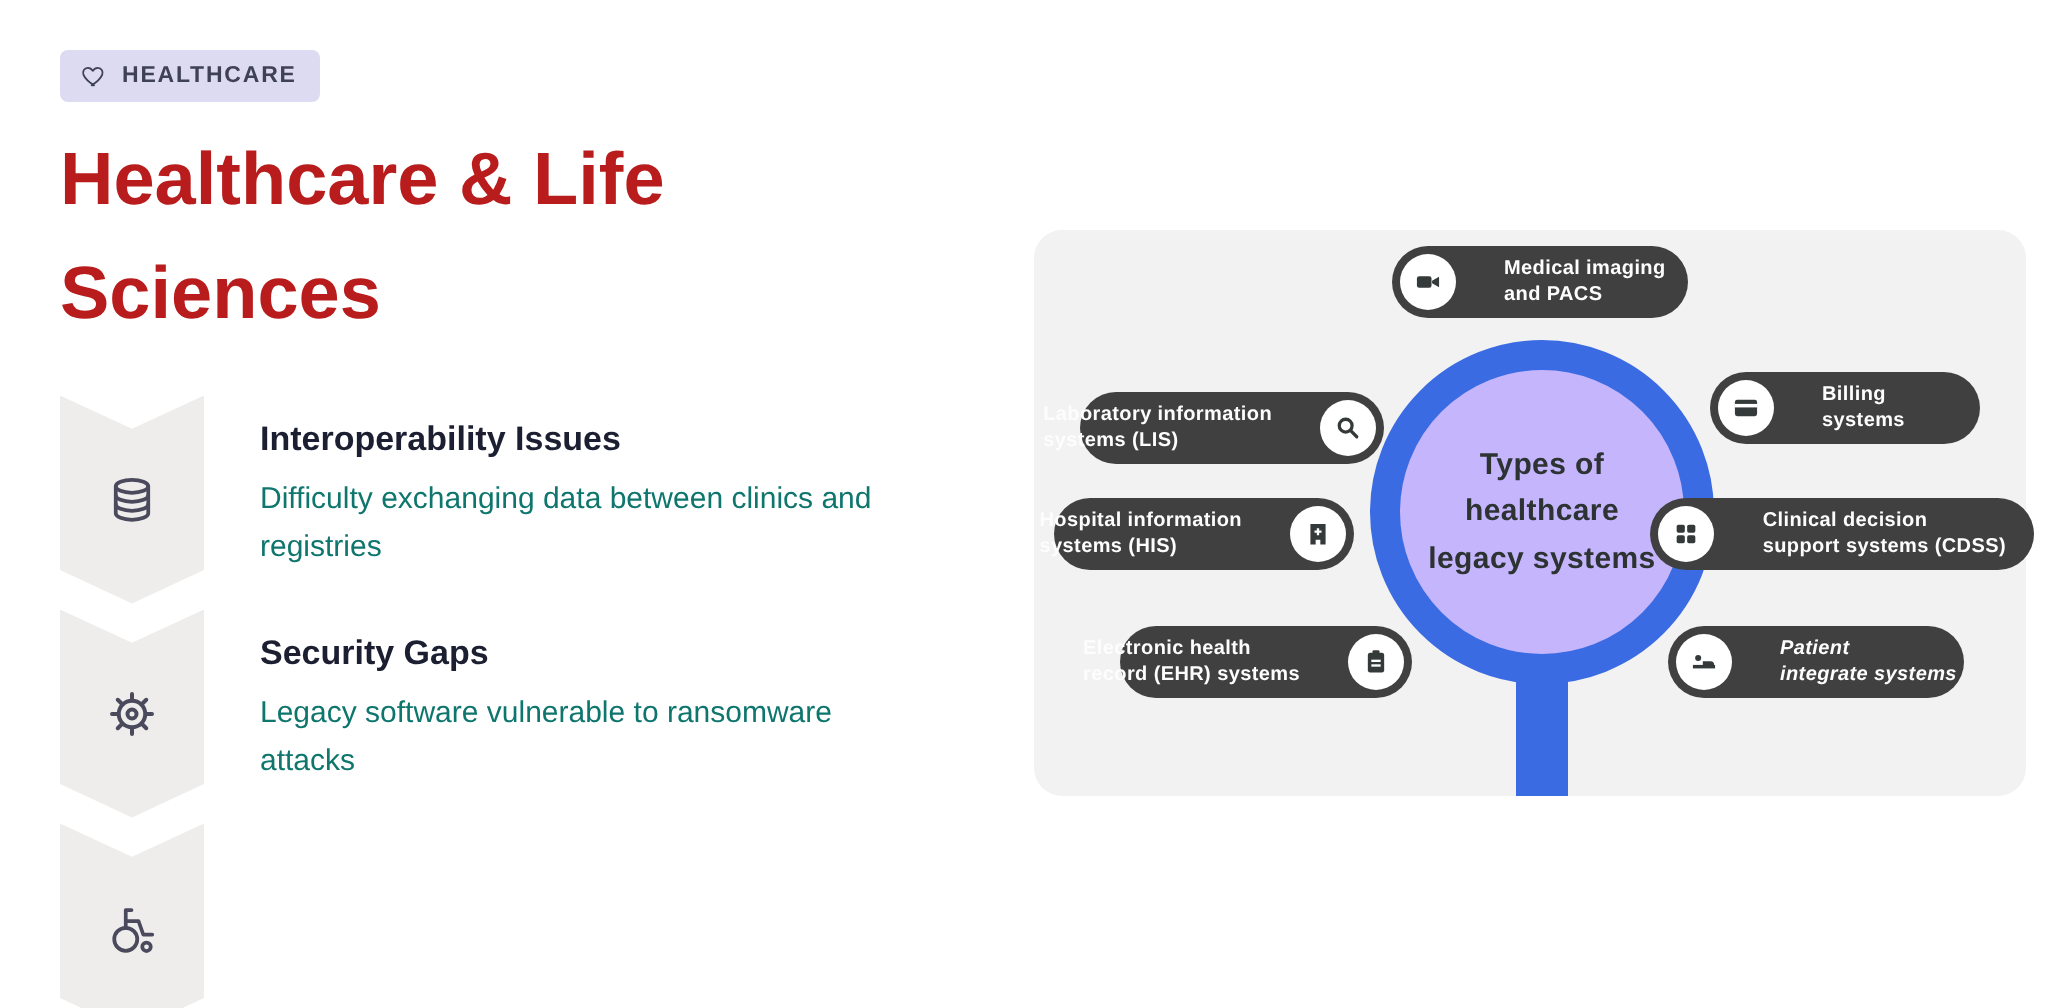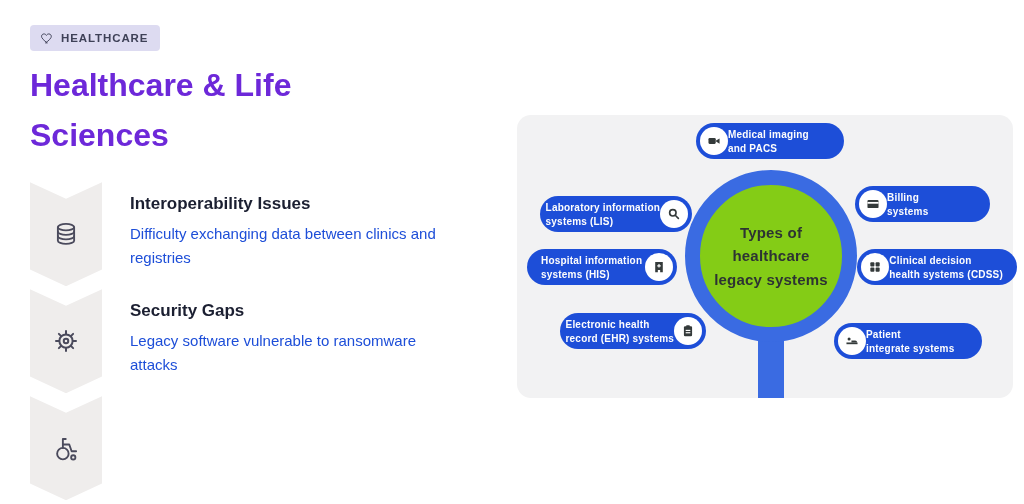--- a/index.html
+++ b/index.html
@@ -17,66 +17,66 @@
   .badge {
     display: inline-flex; align-items: center; gap: 7px;
     background: #dddbf1; color: #3e4157;
     border-radius: 4px; padding: 6px 12px 6px 10px;
     font-size: 11.5px; font-weight: 600; letter-spacing: 0.9px;
   }
   .badge svg { display: block; }
 
   .page-title {
     margin-top: 10px;
-    color: #6d28d9;
-    font-size: 32px; font-weight: 700; line-height: 1.55;
+    color: #b91c1c;
+    font-size: 37px; font-weight: 700; line-height: 1.55;
     max-width: 340px;
   }
 
   .challenges { margin-top: 22px; display: flex; flex-direction: column; gap: 3px; }
   .challenge { display: flex; gap: 28px; min-height: 104px; }
 
   .chevron {
     flex: 0 0 72px; width: 72px; height: 104px;
     background: #efedec;
     clip-path: polygon(0 0, 50% 16%, 100% 0, 100% 84%, 50% 100%, 0 84%);
     display: flex; align-items: center; justify-content: center;
     color: #4a4a5c;
   }
   .chevron svg { display: block; }
 
   .challenge-text { padding-top: 12px; max-width: 330px; }
   .challenge-title { font-size: 17px; font-weight: 700; color: #1b1f31; }
-  .challenge-desc { margin-top: 8px; font-size: 15px; color: #1d4ed8; line-height: 1.6; }
+  .challenge-desc { margin-top: 8px; font-size: 15px; color: #0f766e; line-height: 1.6; }
 
   
   .card {
     position: absolute; left: 517px; top: 115px;
     width: 496px; height: 283px;
     background: #f2f2f3; border-radius: 14px;
   }
 
   .ring {
     position: absolute; left: 168px; top: 55px;
     width: 172px; height: 172px; border-radius: 50%;
-    border: 15px solid #3a6be2; background: #84cc16;
+    border: 15px solid #3a6be2; background: #c4b5fd;
     display: flex; align-items: center; justify-content: center;
     z-index: 1;
   }
   .ring-label { text-align: center; font-size: 15px; font-weight: 700; color: #2d3333; line-height: 1.55; letter-spacing: 0.2px; }
 
   .handle {
     position: absolute; left: 241px; top: 219px;
     width: 26px; height: 64px; background: #3a6be2; z-index: 0;
   }
 
   .pill {
     position: absolute; height: 36px;
-    background: #1d4ed8; border-radius: 18px;
-    display: flex; align-items: flex-end; gap: 0;
+    background: #404040; border-radius: 18px;
+    display: flex; align-items: center; gap: 24px;
     padding: 4px; z-index: 3;
     color: #fdfdfd;
   }
   .pill.icon-right { flex-direction: row-reverse; justify-content: space-between; }
   .pill-icon {
     flex: 0 0 28px; width: 28px; height: 28px; border-radius: 50%;
     background: #ffffff; color: #343a3a;
     display: flex; align-items: center; justify-content: center;
   }
   .pill-label { font-size: 10px; font-weight: 600; line-height: 1.35; letter-spacing: 0.2px; white-space: nowrap; }
@@ -218,40 +218,40 @@
     <span class="pill-icon">
       <svg width="14" height="14" viewBox="0 0 24 24" fill="currentColor">
         <rect x="4" y="4" width="7" height="7" rx="1.5"></rect>
         <rect x="13" y="4" width="7" height="7" rx="1.5"></rect>
         <rect x="4" y="13" width="7" height="7" rx="1.5"></rect>
         <rect x="13" y="13" width="7" height="7" rx="1.5"></rect>
       </svg>
     </span>
     <span class="pill-label">
       <div>Clinical decision</div>
-      <div>health systems (CDSS)</div>
+      <div>support systems (CDSS)</div>
     </span>
   </div>
 
   <div class="pill icon-right" style="left:43px; top:198px; width:146px;">
     <span class="pill-icon">
       <svg width="14" height="14" viewBox="0 0 24 24" fill="currentColor">
         <rect x="5" y="4" width="14" height="17" rx="2"></rect>
         <rect x="9" y="2" width="6" height="4" rx="1"></rect>
         <rect x="8" y="10" width="8" height="2" fill="#ffffff"></rect>
         <rect x="8" y="14" width="8" height="2" fill="#ffffff"></rect>
       </svg>
     </span>
     <span class="pill-label">
       <div>Electronic health</div>
       <div>record (EHR) systems</div>
     </span>
   </div>
 
-  <div class="pill" style="left:317px; top:208px; width:148px;">
+  <div class="pill" style="left:317px; top:198px; width:148px;font-style:italic;">
     <span class="pill-icon">
       <svg width="14" height="14" viewBox="0 0 24 24" fill="currentColor">
         <circle cx="7" cy="8.5" r="2.6"></circle>
         <path d="M11 14.5v-3.2h6.5a3.2 3.2 0 0 1 3.2 3.2z"></path>
         <path d="M2.5 17.5v-3h19v3z"></path>
       </svg>
     </span>
     <span class="pill-label">
       <div>Patient</div>
       <div>integrate systems</div>

